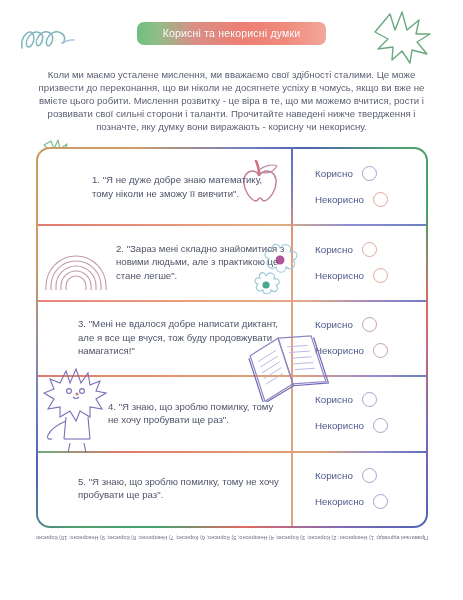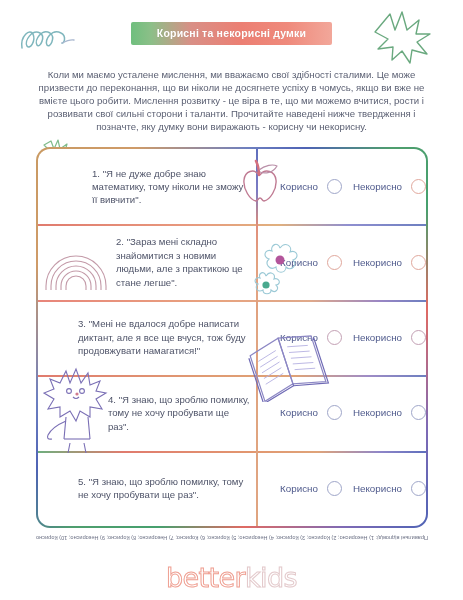--- a/index.html
+++ b/index.html
@@ -41,24 +41,23 @@
     justify-content: center;
   }
   .title-banner {
     background: linear-gradient(90deg,
         #6fbf7e 0%, #8cbf88 10%, #d98f86 30%,
         #ec7f73 55%, #ef8a7c 78%, #f2a79a 100%);
     color: #ffffff;
     font-size: 10.5px;
     letter-spacing: .2px;
     padding: 5px 26px 6px 26px;
-    border-radius: 2px;
+    border-radius: 7px;
     white-space: nowrap;
     text-shadow: 0 0 1px rgba(0,0,0,.12);
-    font-weight: bold;
   }
 
   
   .intro {
     position: absolute;
     left: 26px;
     top: 58px;
     width: 411px;
     text-align: center;
     font-size: 9.6px;
@@ -129,21 +128,21 @@
   .s-indent-2 { padding-left: 78px; }
   .s-indent-3 { padding-left: 40px; }
   .s-indent-4 { padding-left: 70px; }
   .s-indent-5 { padding-left: 40px; }
 
   .answers {
     flex: 0 0 135px;
     position: relative;
     box-sizing: border-box;
     display: flex;
-    flex-direction: row;
+    flex-direction: column;
     justify-content: center;
     gap: 11px;
     padding-left: 24px;
   }
   .answers::before {
     content: "";
     position: absolute;
     left: 0; top: 0; bottom: 0;
     width: 2px;
   }
@@ -402,17 +401,14 @@
             <span class="radio radio-a"></span>
           </div>
         </div>
       </div>
 
     </div>
   </div>
 
   <div class="answer-key">Правильні відповіді: 1) Некорисно; 2) Корисно; 3) Корисно; 4) Некорисно; 5) Корисно; 6) Корисно; 7) Некорисно; 8) Корисно; 9) Некорисно; 10) Корисно</div>
 
-  <div class="logo">
-    <span class="logo-better">better</span><span class="logo-kids">kids</span>
-  </div>
 
 </div>
 
 </body></html>

